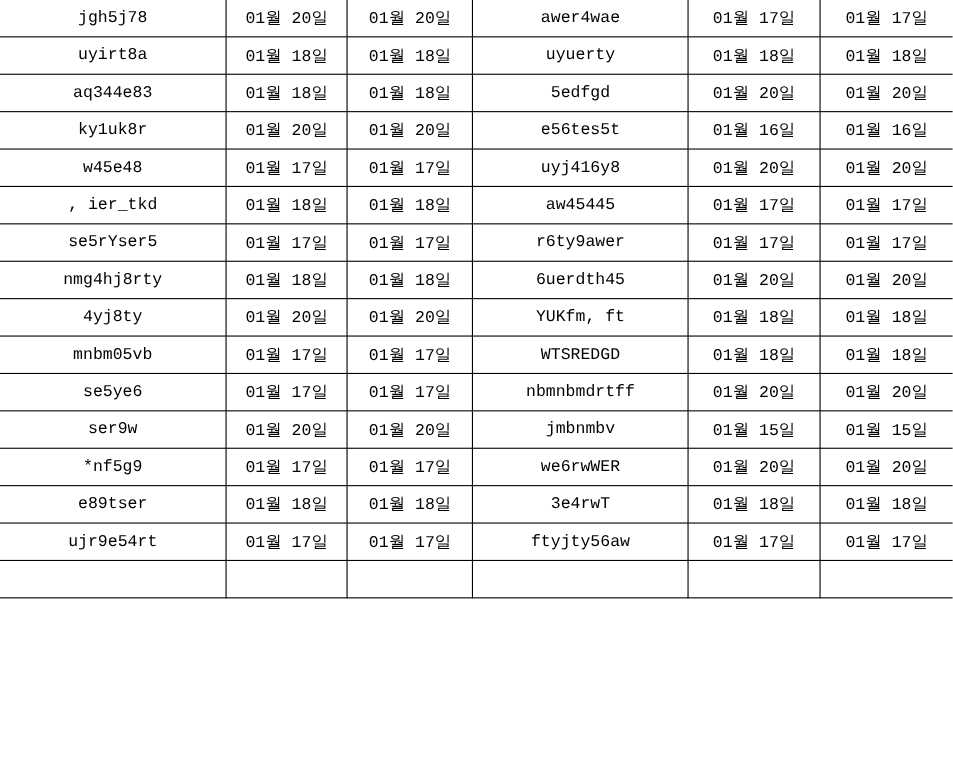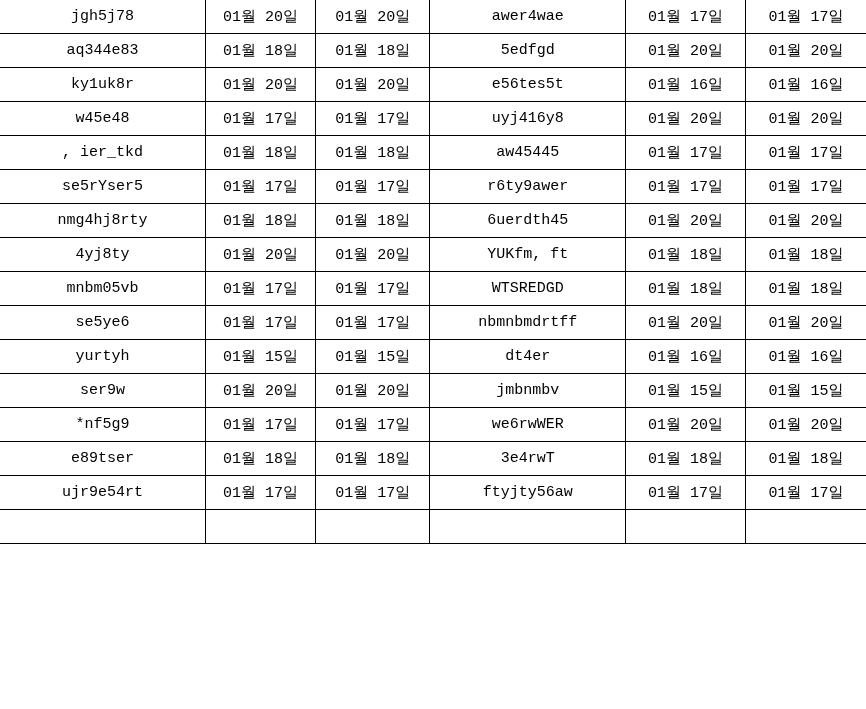--- a/index.html
+++ b/index.html
@@ -79,20 +79,28 @@
     <tbody>
         <tr>
           <td>jgh5j78</td>
           <td class="date">01월 20일</td>
           <td class="date">01월 20일</td>
           <td>awer4wae</td>
           <td class="date">01월 17일</td>
           <td class="date">01월 17일</td>
         </tr>
         <tr>
+          <td>uyirt8a</td>
+          <td class="date">01월 18일</td>
+          <td class="date">01월 18일</td>
+          <td>uyuerty</td>
+          <td class="date">01월 18일</td>
+          <td class="date">01월 18일</td>
+        </tr>
+        <tr>
           <td>aq344e83</td>
           <td class="date">01월 18일</td>
           <td class="date">01월 18일</td>
           <td>5edfgd</td>
           <td class="date">01월 20일</td>
           <td class="date">01월 20일</td>
         </tr>
         <tr>
           <td>ky1uk8r</td>
           <td class="date">01월 20일</td>
@@ -149,28 +157,20 @@
           <td class="date">01월 18일</td>
           <td class="date">01월 18일</td>
         </tr>
         <tr>
           <td>se5ye6</td>
           <td class="date">01월 17일</td>
           <td class="date">01월 17일</td>
           <td>nbmnbmdrtff</td>
           <td class="date">01월 20일</td>
           <td class="date">01월 20일</td>
-        </tr>
-        <tr>
-          <td>yurtyh</td>
-          <td class="date">01월 15일</td>
-          <td class="date">01월 15일</td>
-          <td>dt4er</td>
-          <td class="date">01월 16일</td>
-          <td class="date">01월 16일</td>
         </tr>
         <tr>
           <td>ser9w</td>
           <td class="date">01월 20일</td>
           <td class="date">01월 20일</td>
           <td>jmbnmbv</td>
           <td class="date">01월 15일</td>
           <td class="date">01월 15일</td>
         </tr>
         <tr>

